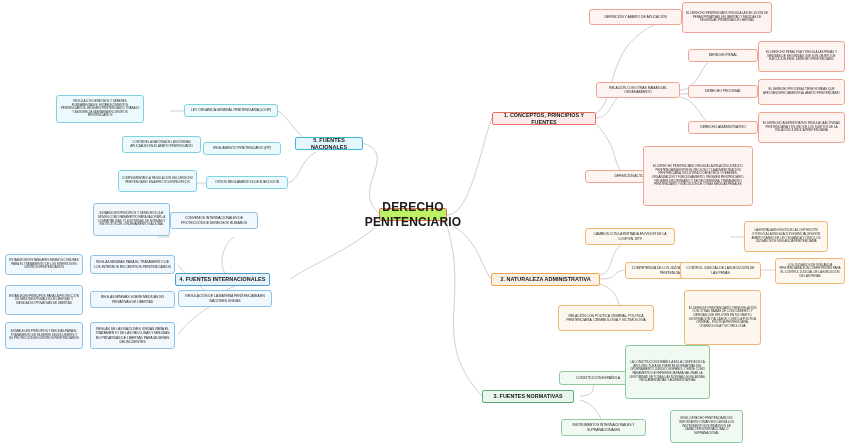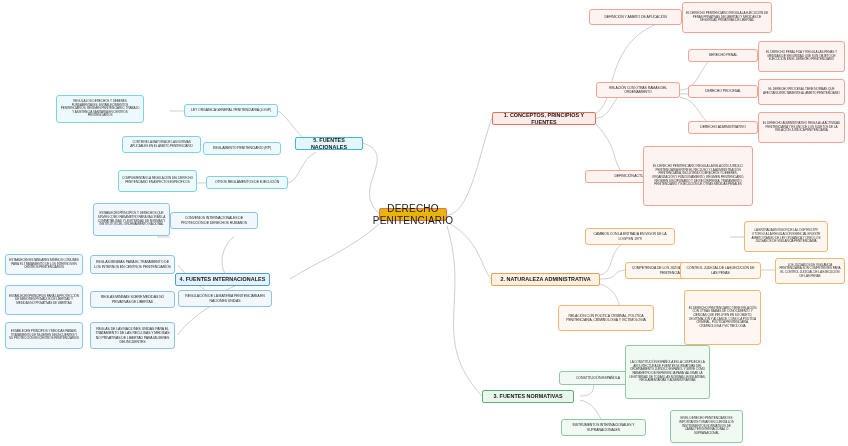--- a/index.html
+++ b/index.html
@@ -2,21 +2,21 @@
 <html><head>
 <meta charset="utf-8">
 <style>
   html,body{margin:0;padding:0;background:#ffffff;}
   body{width:848px;height:446px;overflow:hidden;font-family:"Liberation Sans",sans-serif;}
   #canvas{position:relative;width:848px;height:446px;background:#ffffff;}
   svg#links{position:absolute;left:0;top:0;width:848px;height:446px;pointer-events:none;}
   .node{position:absolute;box-sizing:border-box;display:flex;align-items:center;justify-content:center;
         text-align:center;border-radius:3px;background:#ffffff;padding:2px 3px;line-height:1.18;
         letter-spacing:-0.1px;}
-  .root{border:1.4px solid #e8705f;background:#eab308;font-weight:normal;font-size:10px;color:#1a1a1a;
+  .root{border:1.4px solid #e8705f;background:#bef264;font-weight:bold;font-size:12px;color:#1a1a1a;
         letter-spacing:0.2px;border-radius:2px;}
   .main{font-weight:bold;font-size:5.4px;color:#141414;border-radius:2px;letter-spacing:0.05px;}
   .m-red{border:1px solid #e8705f;background:#fdecea;}
   .m-orange{border:1px solid #f0a04b;background:#fdf1e3;}
   .m-green{border:1px solid #5cae73;background:#e9f6ec;}
   .m-blue{border:1px solid #4a9fd8;background:#e4f2fb;}
   .m-cyan{border:1px solid #3fb8d4;background:#e2f6fb;}
   .lvl{font-size:3.5px;color:#2a2a2a;}
   .l-red{border:1px solid #f0a493;background:#fdf3f1;}
   .l-orange{border:1px solid #f2b673;background:#fdf7ef;}

